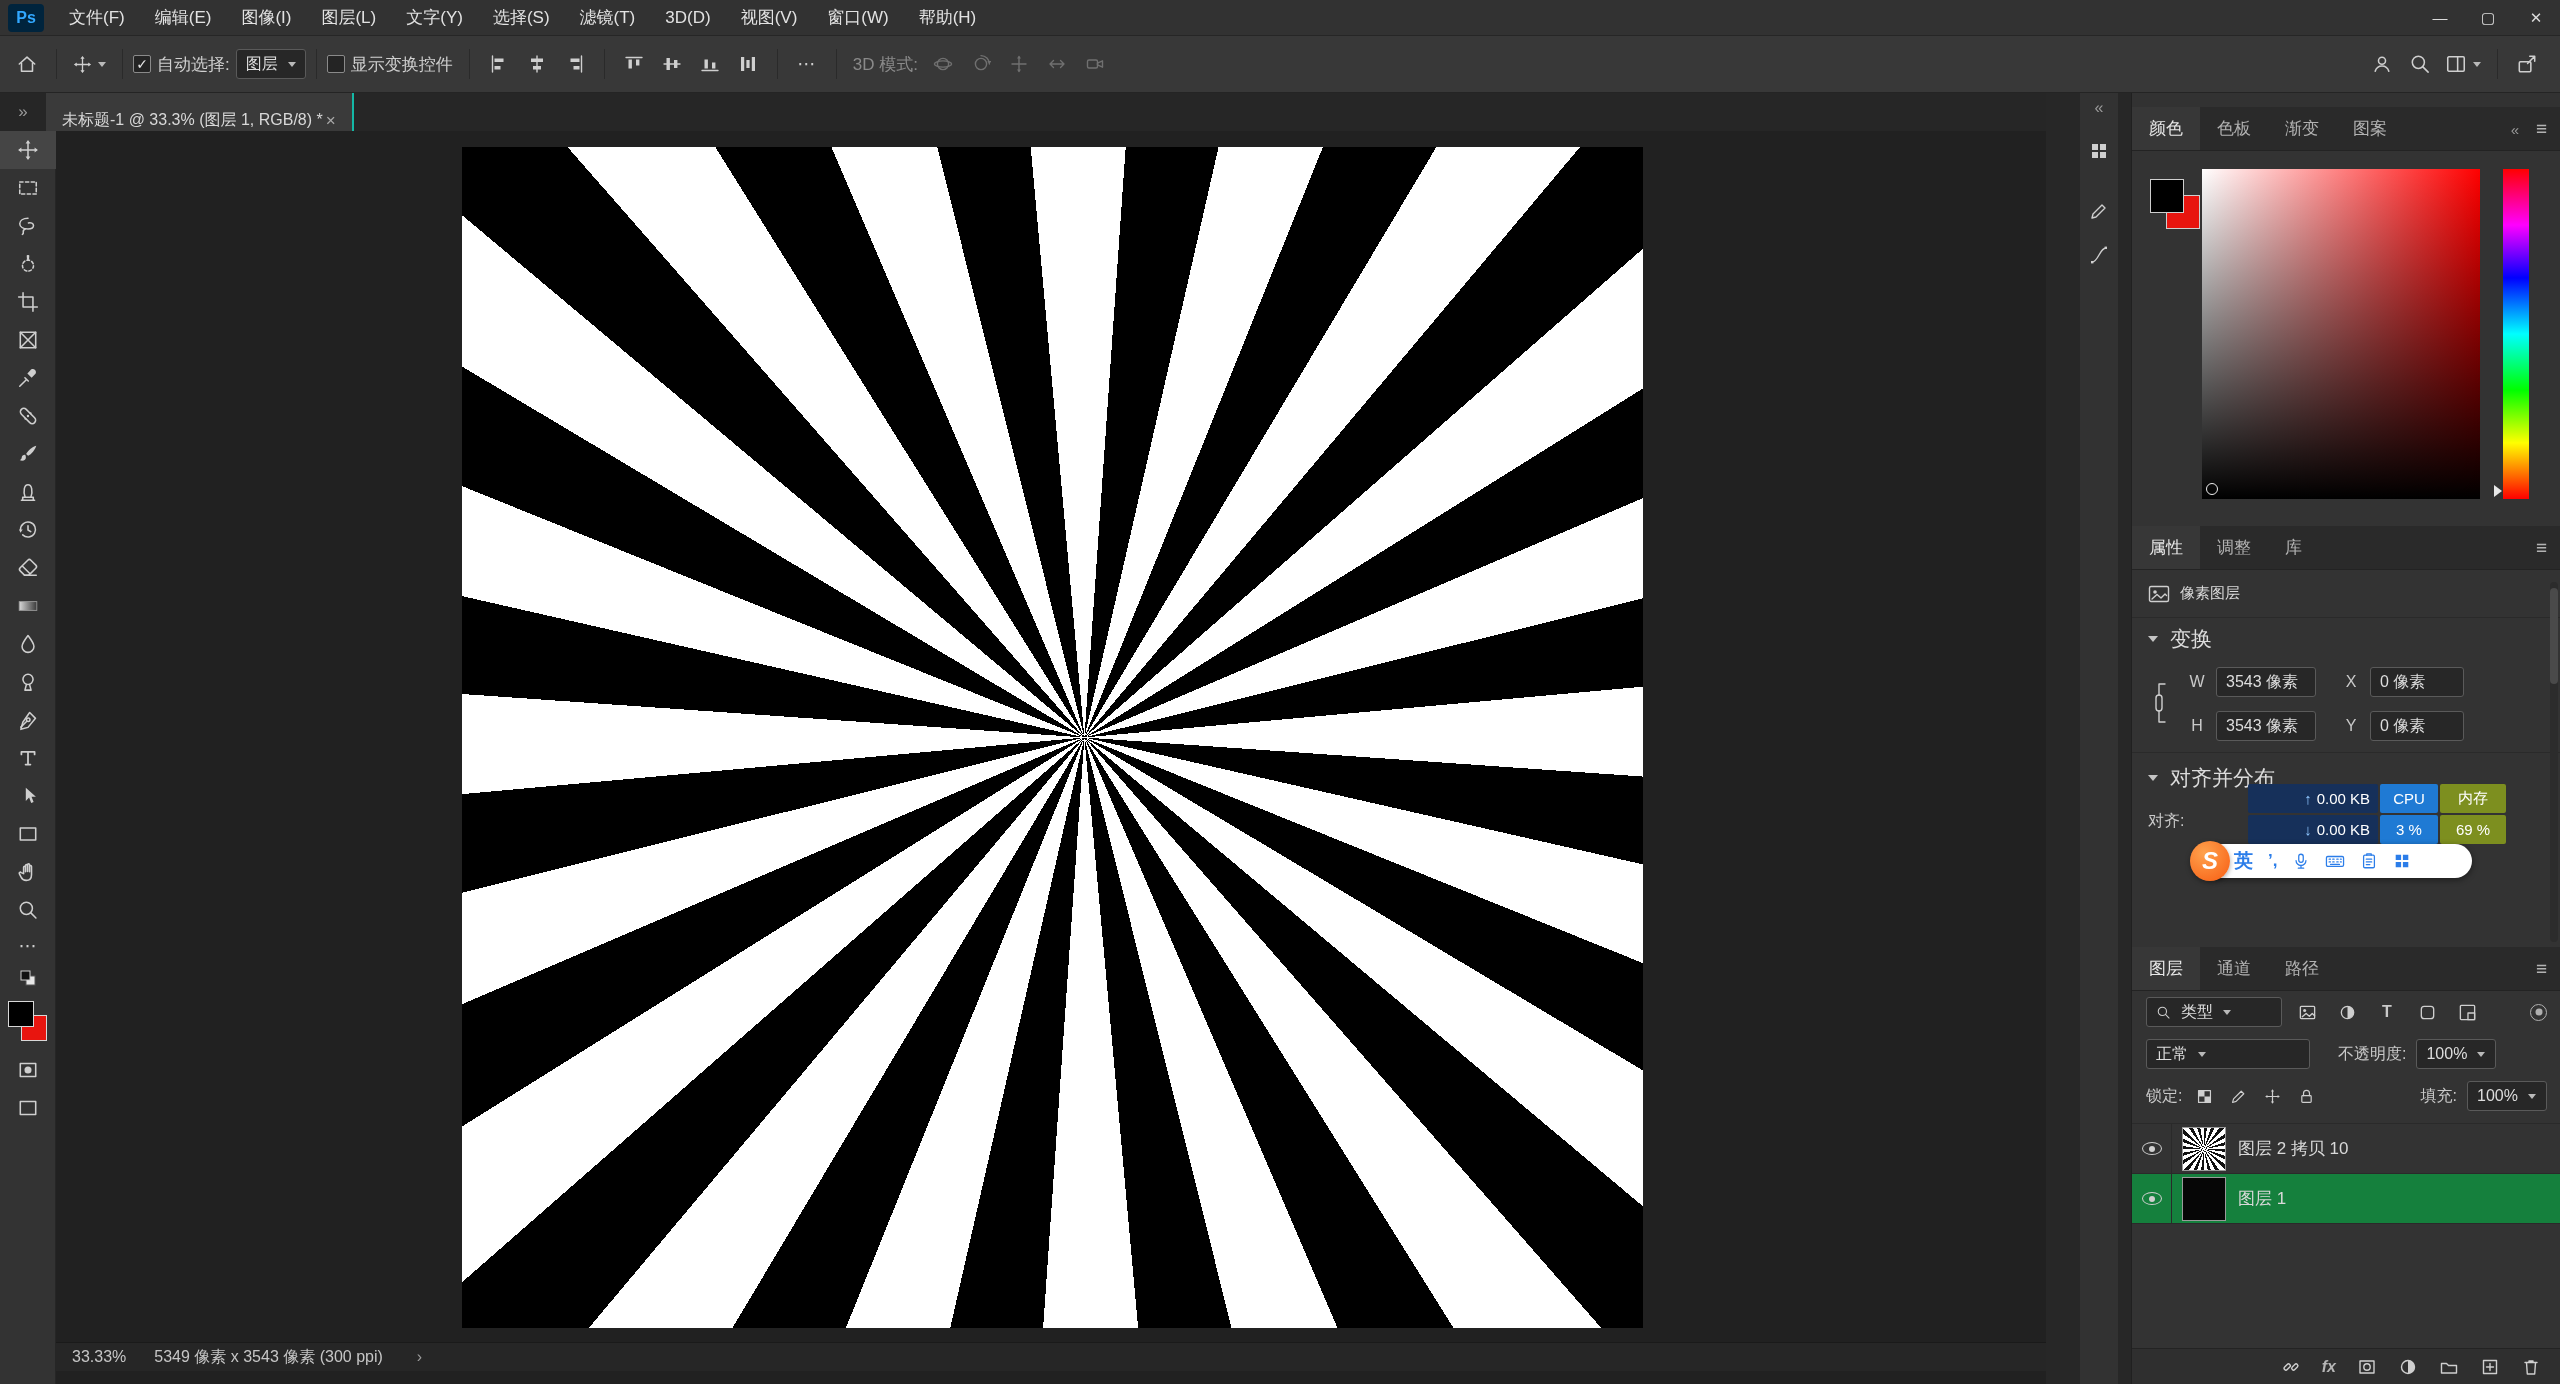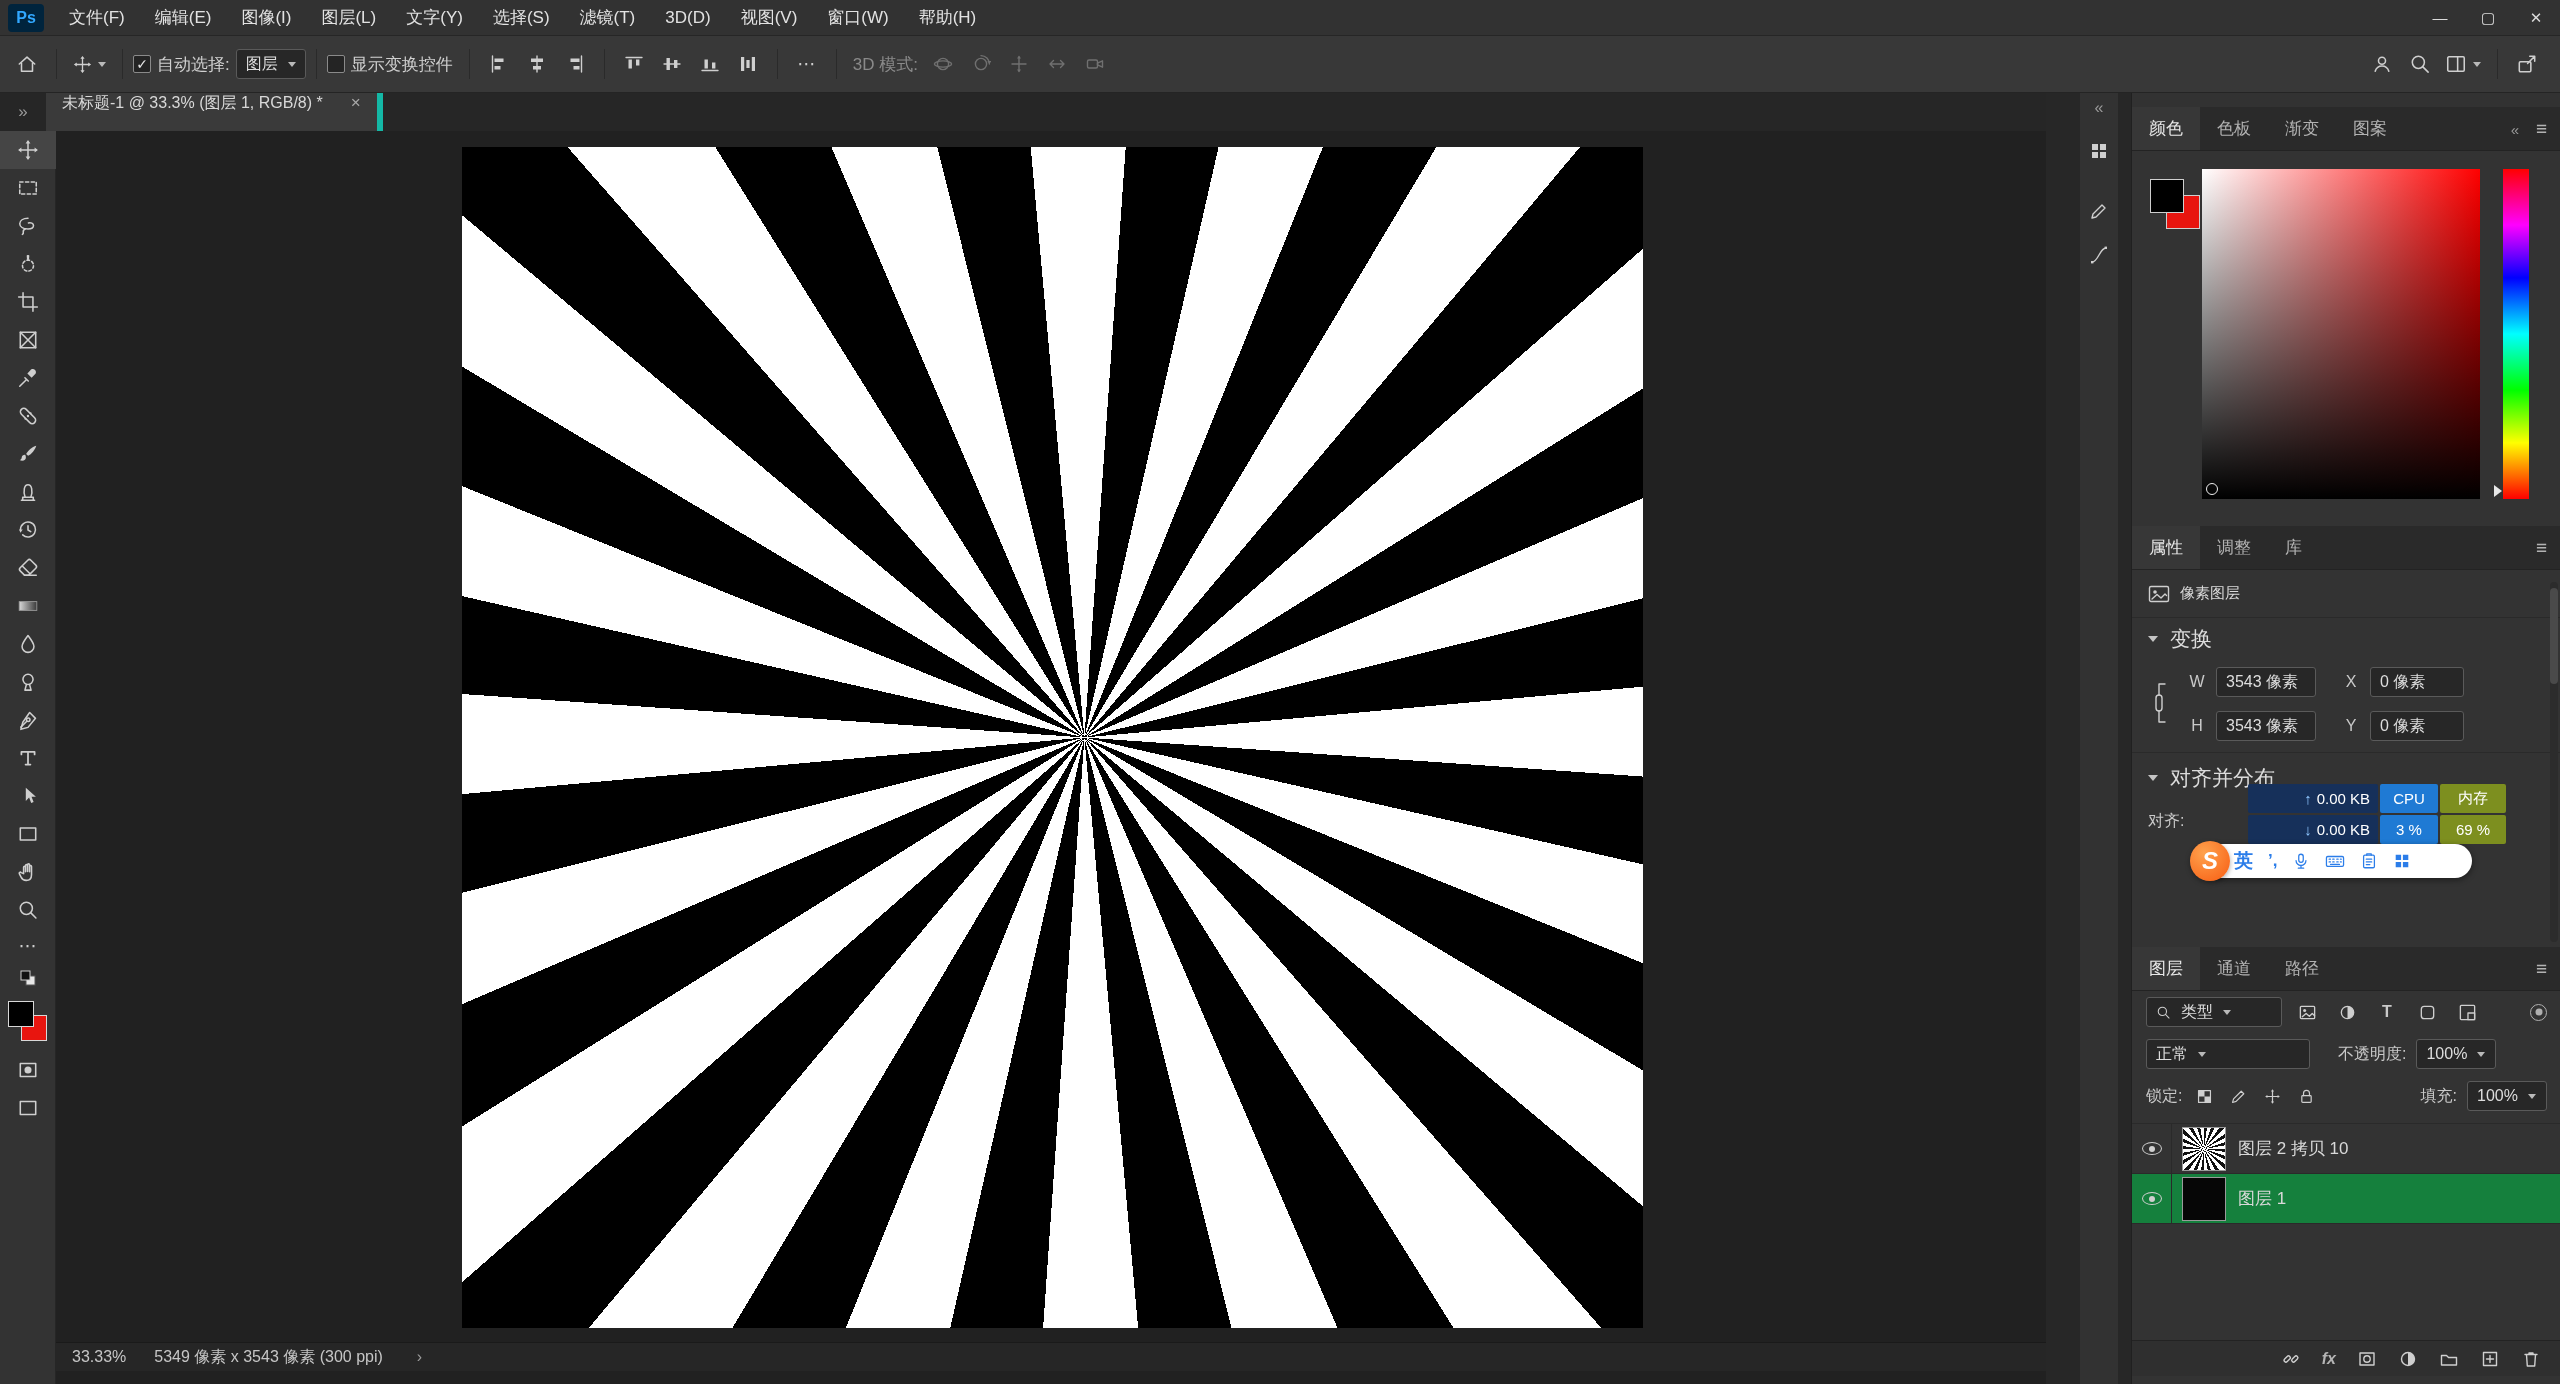--- a/index.html
+++ b/index.html
@@ -30,22 +30,22 @@
   .cb { width:18px; height:18px; background:#242424; border:1px solid #8a8a8a; border-radius:2px;
     color:#e6e6e6; font-size:14px; line-height:16px; text-align:center; }
   .combo { display:inline-flex; align-items:center; gap:10px; background:#272727; border:1px solid #5a5a5a;
     border-radius:3px; height:30px; padding:0 9px; color:#ddd; font-size:16px; white-space:nowrap; }
   .caret { width:0; height:0; border-left:4.5px solid transparent; border-right:4.5px solid transparent; border-top:5.5px solid #b9b9b9; }
   .ellip { font-size:18px; color:#cfcfcf; letter-spacing:1px; }
 
   
   #tabbar { position:absolute; left:0; top:93px; width:2046px; height:38px; background:#262626; display:flex; align-items:stretch; }
   #tab-expander { width:46px; display:flex; align-items:center; justify-content:center; color:#9a9a9a; font-size:17px; }
-  .doctab { background:#3a3a3a; display:flex; align-items:flex-start; gap:28px; padding:0 16px;
-    font-size:16px; color:#d8d8d8; border-right:6px solid #14b8a6; }
+  .doctab { background:#3a3a3a; display:flex; align-items:flex-end; gap:3px; padding:0 16px;
+    font-size:16px; color:#d8d8d8; border-right:2px solid #14b8a6; }
   .doctab .close { color:#a9a9a9; font-size:17px; }
 
   
   #toolbar { position:absolute; left:0; top:131px; width:56px; height:1253px; background:#333333; border-right:1px solid #262626; }
   .tool { width:56px; height:38px; display:flex; align-items:center; justify-content:center; }
   .tool.active { background:#454545; }
   .tb-extra { width:56px; display:flex; align-items:center; justify-content:center; }
   #tb-swatches { position:relative; width:56px; height:52px; margin-top:6px; }
   #tb-swatches .bgsw { position:absolute; left:21px; top:16px; width:26px; height:26px; background:#e8150f; border:1px solid #d8d8d8; }
   #tb-swatches .fgsw { position:absolute; left:8px; top:2px; width:26px; height:26px; background:#000; border:1px solid #d8d8d8; }
@@ -110,21 +110,21 @@
   .layerlist { margin-top:6px; border-top:1px solid #2a2a2a; }
   .layer { display:flex; align-items:center; height:50px; border-bottom:1px solid #2a2a2a; }
   .layer.sel { background:#15803d; }
   .eyecell { width:40px; height:50px; display:flex; align-items:center; justify-content:center; border-right:1px solid #2a2a2a; }
   .eye { width:20px; height:13px; border:1.6px solid #cfcfcf; border-radius:50%; position:relative; }
   .eye::after { content:""; position:absolute; left:50%; top:50%; transform:translate(-50%,-50%); width:6px; height:6px; border-radius:50%; background:#cfcfcf; }
   .lthumb { width:44px; height:44px; margin:0 12px 0 10px; border:1px solid #9a9a9a; background:#fff; }
   .lthumb.star { background: repeating-conic-gradient(from 0deg at 50% 50%, #111 0deg 8deg, #fff 8deg 18deg); }
   .lthumb.black { background:#060606; }
   .lname { font-size:17px; color:#d9d9d9; }
-  #layers-bottom { position:absolute; left:0; bottom:8px; width:429px; height:36px; background:#2f2f2f; border-top:1px solid #232323;
+  #layers-bottom { position:absolute; left:0; bottom:0; width:429px; height:36px; background:#2f2f2f; border-top:1px solid #232323;
     display:flex; align-items:center; justify-content:flex-end; gap:21px; padding-right:20px; }
   .fx { font-style:italic; font-weight:bold; font-size:16px; color:#b5b5b5; }
 
   
   #monitor { position:absolute; left:2248px; top:784px; z-index:60; display:grid;
     grid-template-columns:130px 58px 66px; grid-auto-rows:29px; gap:2px; font-size:15px; color:#fff; }
   #monitor .cell { display:flex; align-items:center; justify-content:center; gap:5px; border-radius:2px; }
   #monitor .net { background:#16305a; justify-content:flex-end; padding-right:8px; }
   #monitor .net .arrow { color:#8fc7ff; }
   #monitor .cpu { background:#1f7ad4; }

